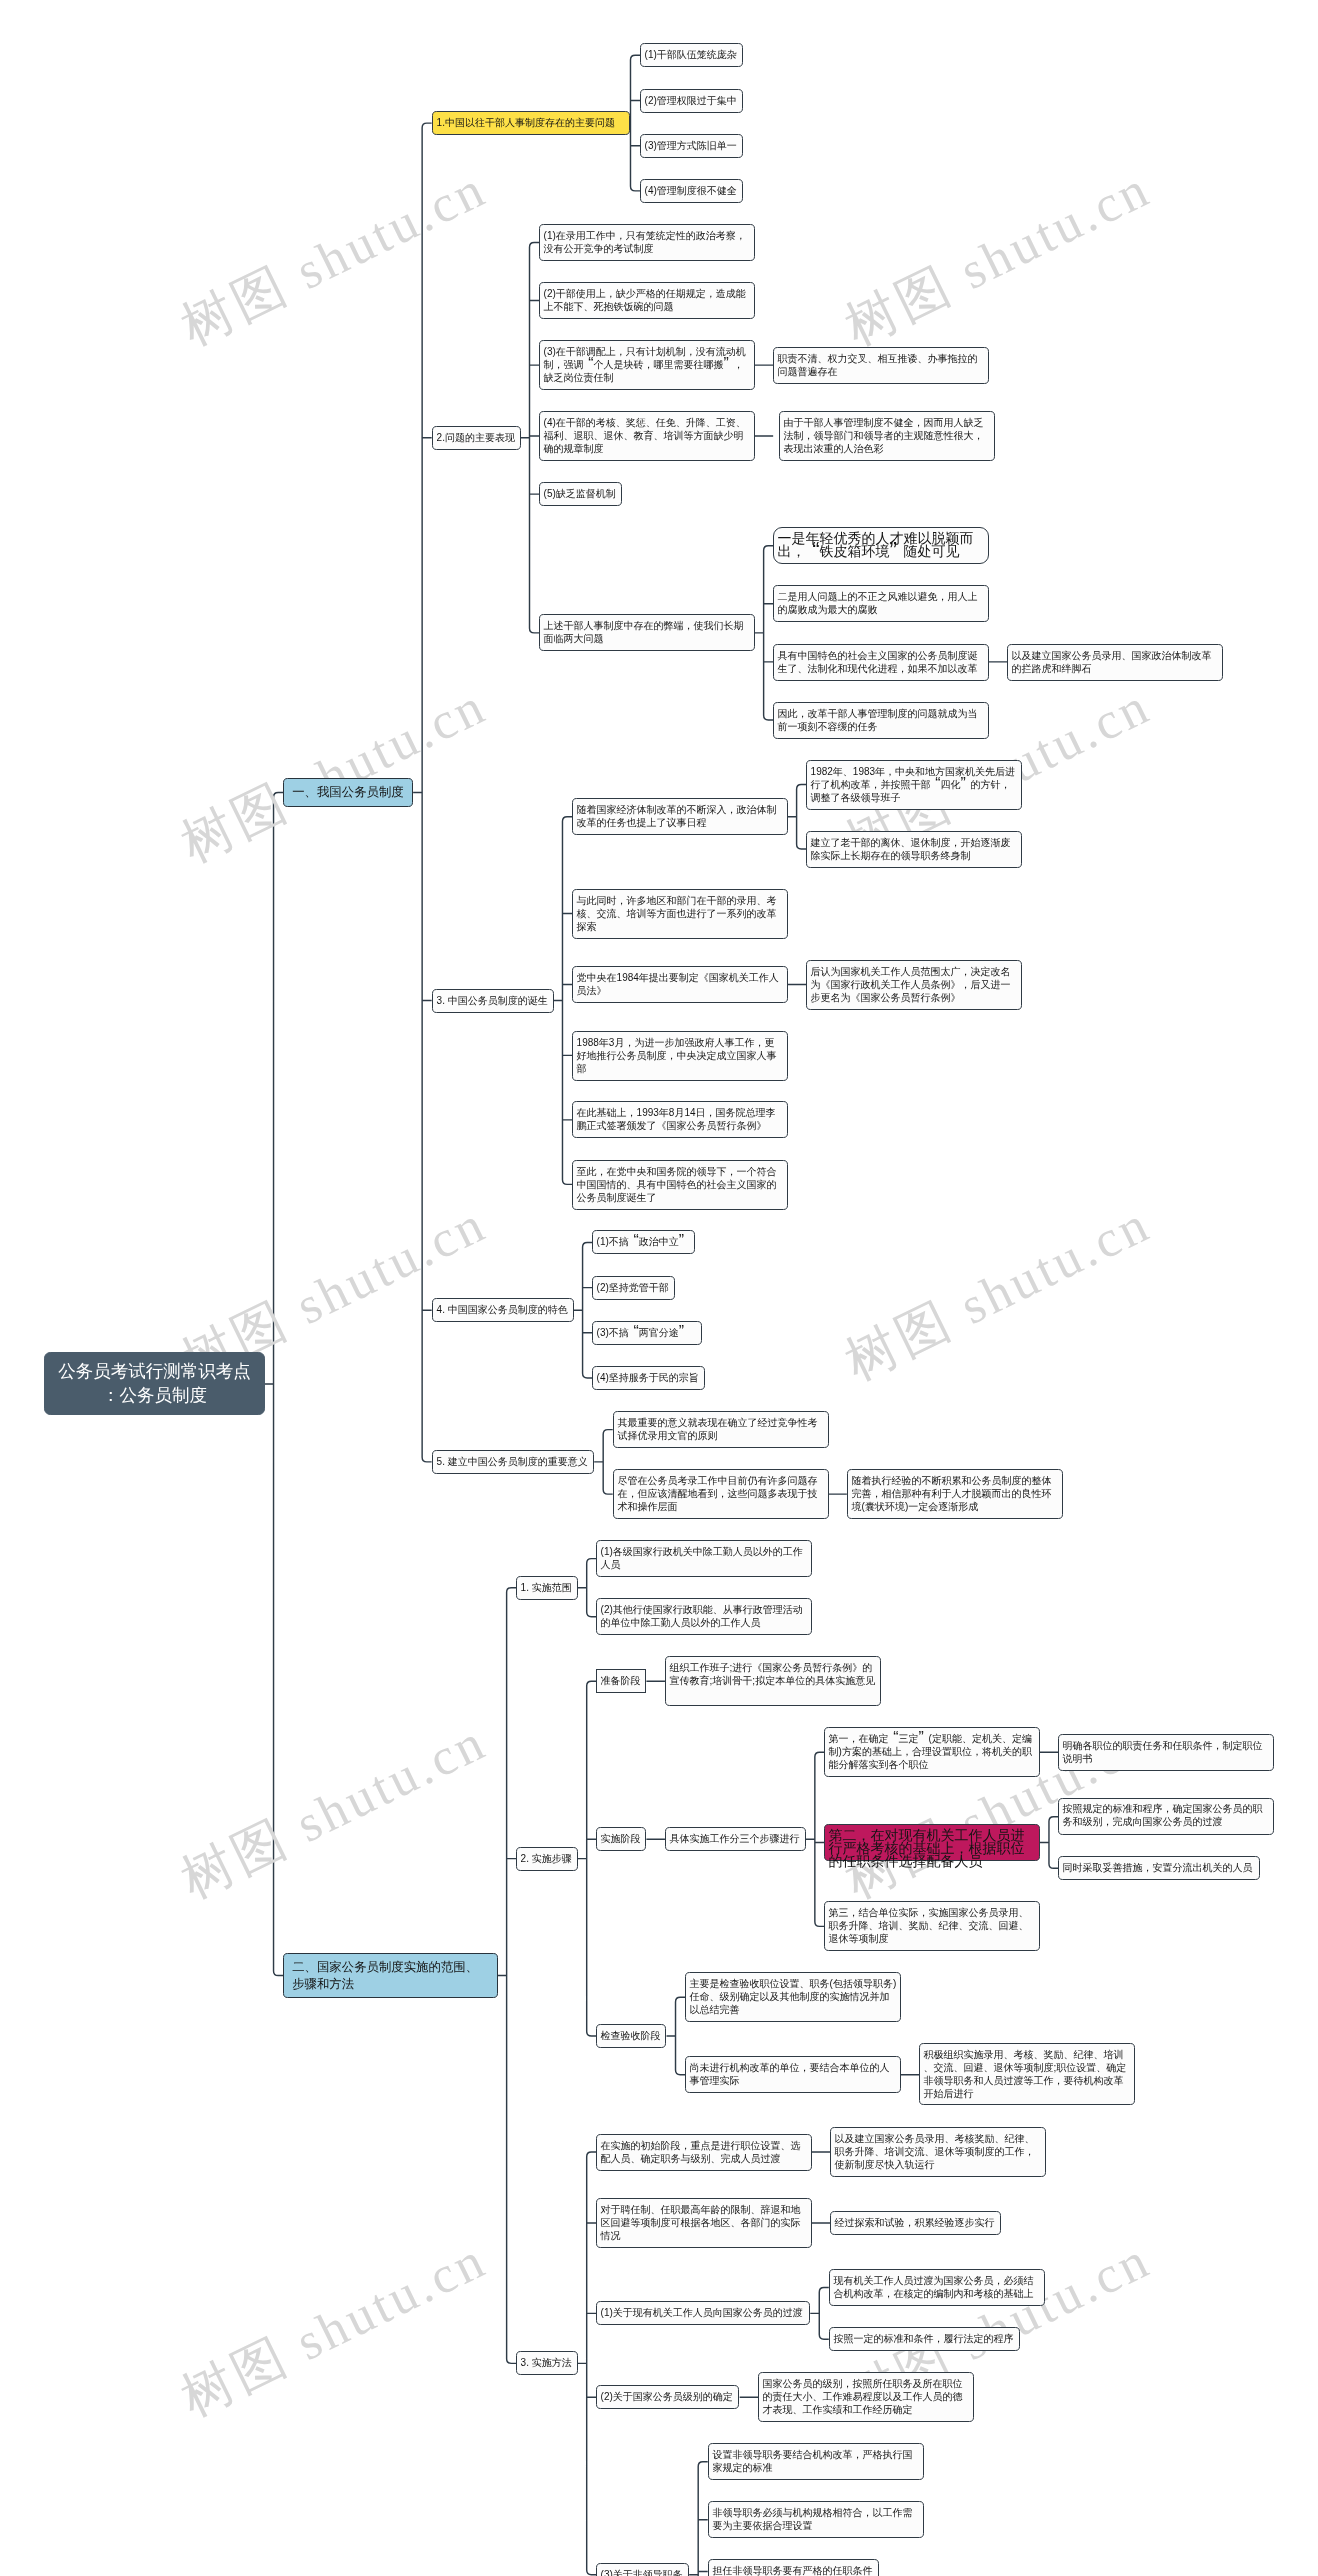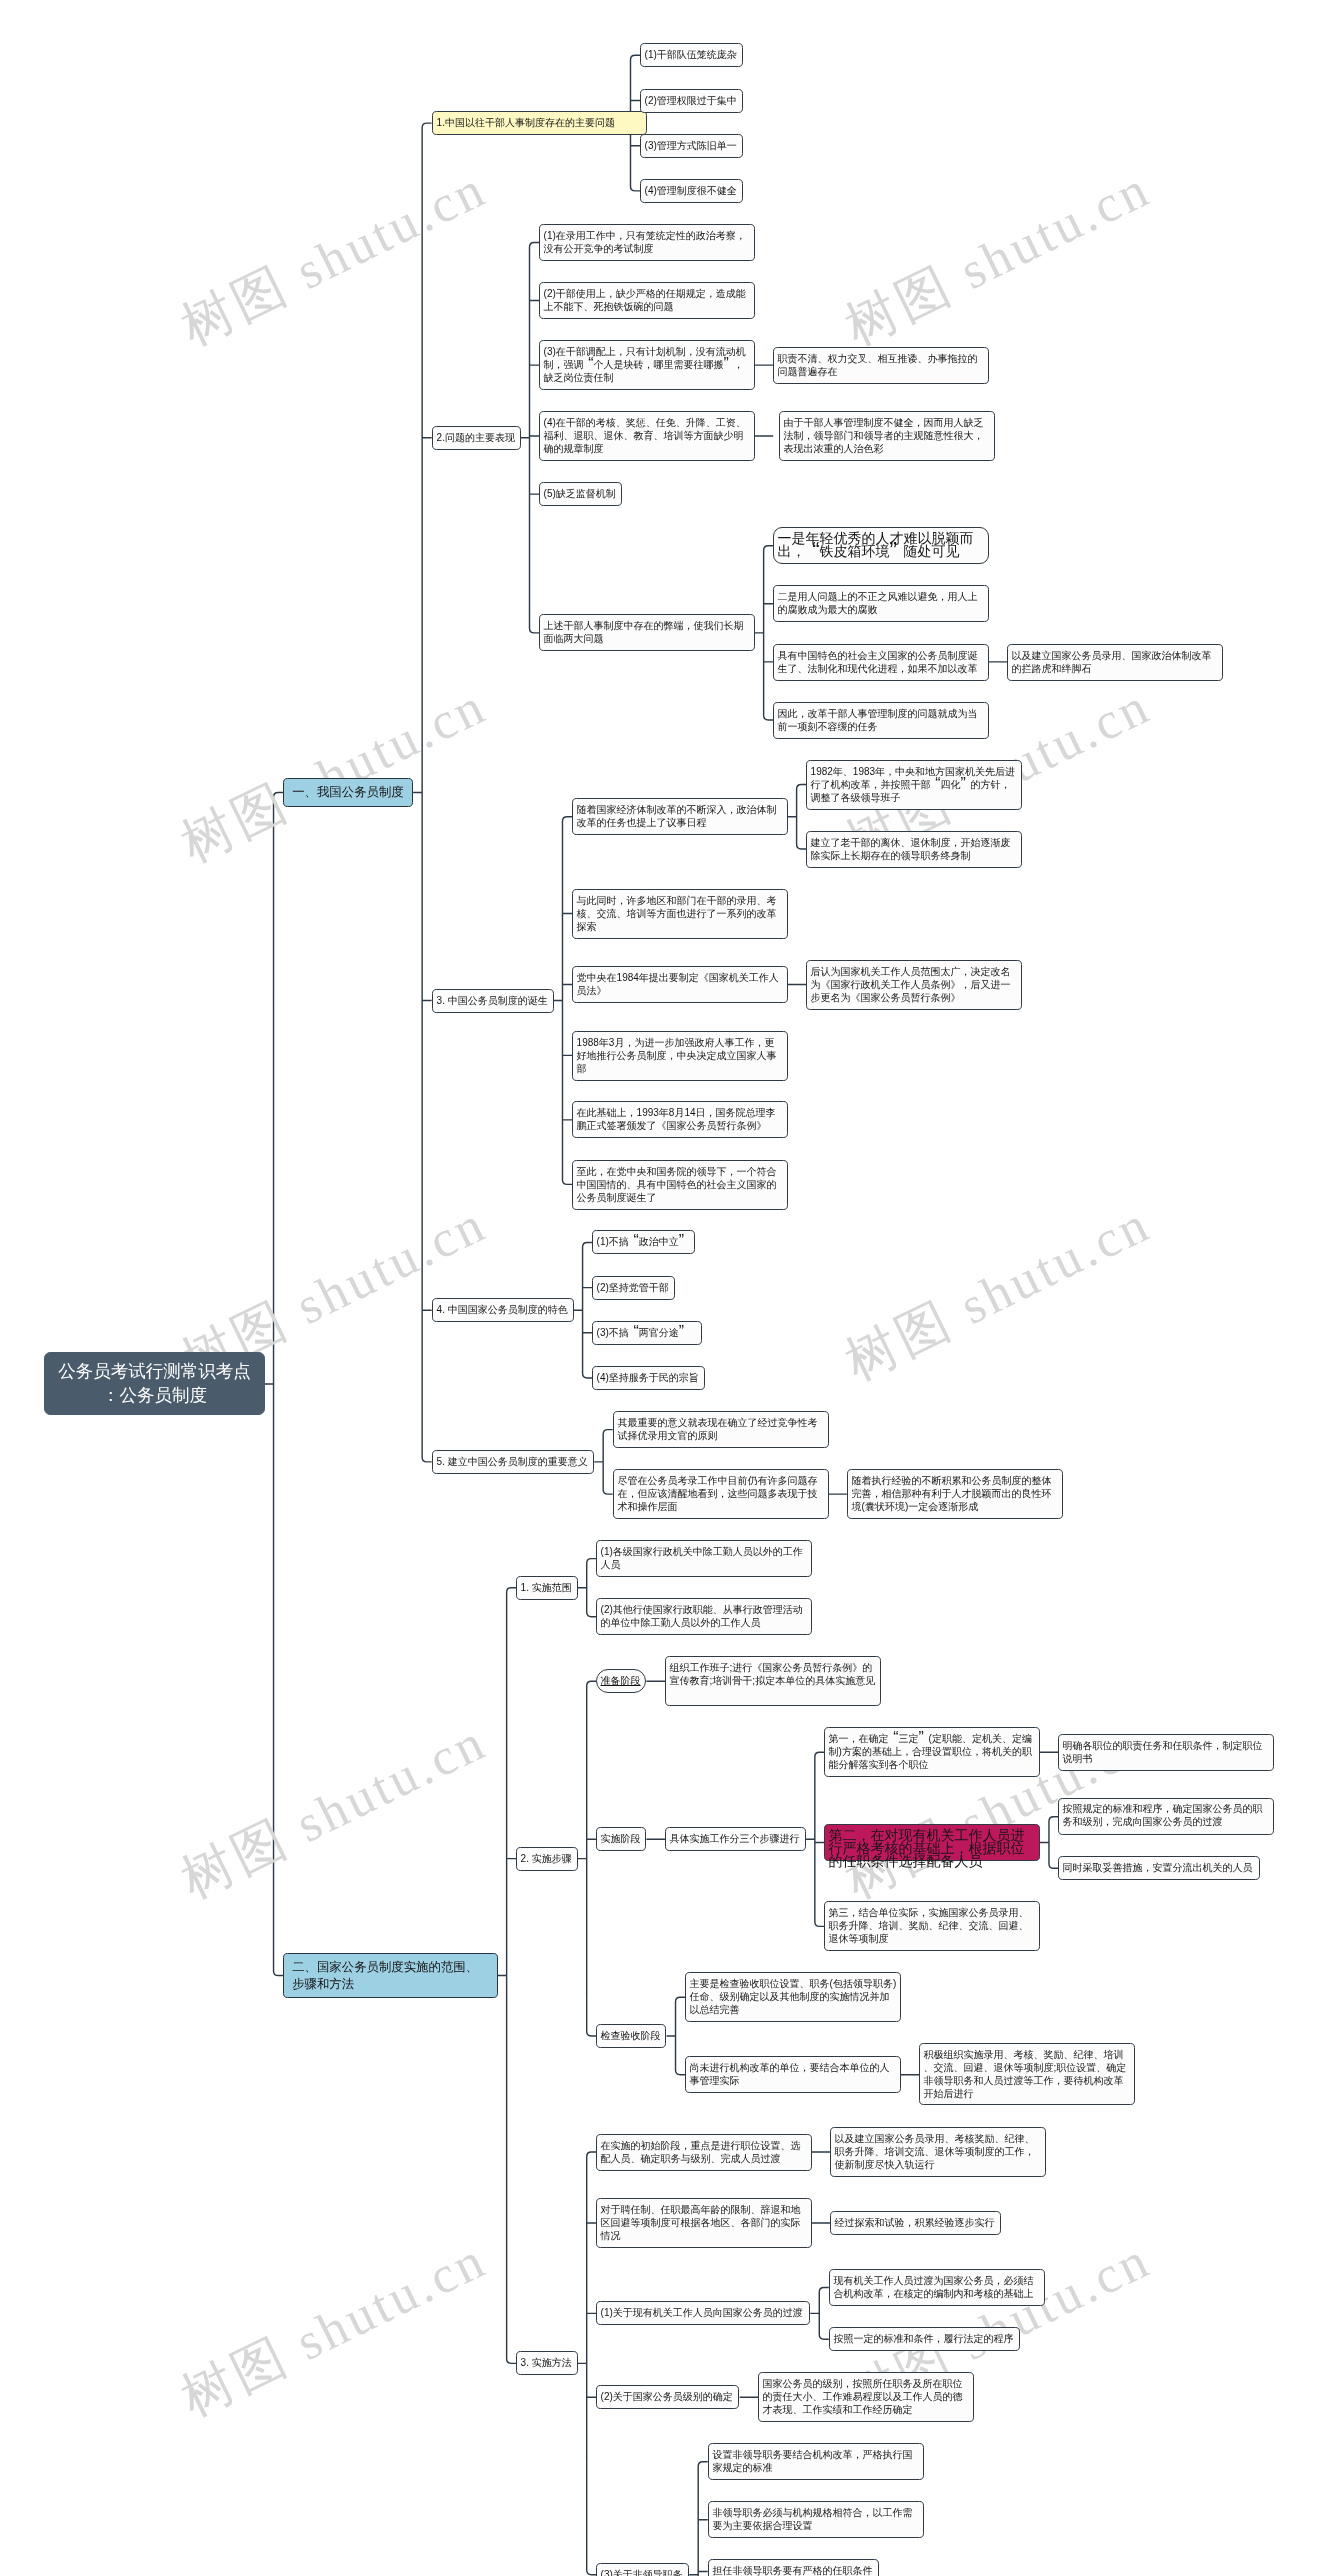--- a/index.html
+++ b/index.html
@@ -39,21 +39,21 @@
       <div class="wm" style="left: 998px; top: 2329px; font-size: 52px; color: rgb(215, 215, 215); transform: translate(-50%, -50%) rotate(-26deg);">树图 shutu.cn</div>
     </div>
   <div id="nodes">
       <div class="node lvl0 root" style="left: 44px; top: 1352px; width: 221px; height: 63px; font-size: 17.5px; line-height: 24px; padding: 6.2px 13px; background: rgb(74, 92, 107); color: rgb(255, 255, 255); border-color: rgb(74, 92, 107); border-radius: 6.2px; text-align: center;">
         <span class="tx" style="white-space: pre-wrap; line-break: anywhere; overflow-wrap: anywhere; display: block;">公务员考试行测常识考点
 ：公务员制度</span>
       </div>
       <div class="node lvl1" style="left: 283px; top: 778px; width: 130px; height: 29px; font-size: 12.4px; line-height: 16.5px; padding: 5px 8.2px; background: rgb(158, 208, 228); color: rgb(20, 20, 20); border-color: rgb(40, 51, 60); border-radius: 4.6px;">
         <span class="tx" style="white-space: pre-wrap; line-break: anywhere; overflow-wrap: anywhere; display: block;">一、我国公务员制度</span>
       </div>
-      <div class="node lvl2" style="left: 432px; top: 111px; width: 215px; height: 24px; font-size: 10px; line-height: 13px; padding: 4.3px 3.6px; background: #fef9c3; color: rgb(20, 20, 20); border-color: rgb(47, 58, 68); border-radius: 4.6px;">
+      <div class="node lvl2" style="left: 432px; top: 111px; width: 198px; height: 24px; font-size: 10px; line-height: 13px; padding: 4.3px 3.6px; background: #fde047; color: rgb(20, 20, 20); border-color: rgb(47, 58, 68); border-radius: 4.6px;">
         <span class="tx" style="white-space: pre-wrap; line-break: anywhere; overflow-wrap: anywhere; display: block;">1.中国以往干部人事制度存在的主要问题</span>
       </div>
       <div class="node lvl3" style="left: 640px; top: 43px; width: 103px; height: 24px; font-size: 10px; line-height: 13px; padding: 4.3px 3.6px; background: rgb(252, 252, 252); color: rgb(20, 20, 20); border-color: rgb(47, 58, 68); border-radius: 4.6px;">
         <span class="tx" style="white-space: pre-wrap; line-break: anywhere; overflow-wrap: anywhere; display: block;">(1)干部队伍笼统庞杂</span>
       </div>
       <div class="node lvl3" style="left: 640px; top: 89px; width: 103px; height: 24px; font-size: 10px; line-height: 13px; padding: 4.3px 3.6px; background: rgb(252, 252, 252); color: rgb(20, 20, 20); border-color: rgb(47, 58, 68); border-radius: 4.6px;">
         <span class="tx" style="white-space: pre-wrap; line-break: anywhere; overflow-wrap: anywhere; display: block;">(2)管理权限过于集中</span>
       </div>
       <div class="node lvl3" style="left: 640px; top: 134px; width: 103px; height: 24px; font-size: 10px; line-height: 13px; padding: 4.3px 3.6px; background: rgb(252, 252, 252); color: rgb(20, 20, 20); border-color: rgb(47, 58, 68); border-radius: 4.6px;">
         <span class="tx" style="white-space: pre-wrap; line-break: anywhere; overflow-wrap: anywhere; display: block;">(3)管理方式陈旧单一</span>
@@ -168,21 +168,21 @@
       </div>
       <div class="node lvl3" style="left: 596px; top: 1540px; width: 216px; height: 37px; font-size: 10px; line-height: 13px; padding: 4.3px 3.6px; background: rgb(252, 252, 252); color: rgb(20, 20, 20); border-color: rgb(47, 58, 68); border-radius: 4.6px;">
         <span class="tx" style="white-space: pre-wrap; line-break: anywhere; overflow-wrap: anywhere; display: block;">(1)各级国家行政机关中除工勤人员以外的工作人员</span>
       </div>
       <div class="node lvl3" style="left: 596px; top: 1598px; width: 216px; height: 37px; font-size: 10px; line-height: 13px; padding: 4.3px 3.6px; background: rgb(252, 252, 252); color: rgb(20, 20, 20); border-color: rgb(47, 58, 68); border-radius: 4.6px;">
         <span class="tx" style="white-space: pre-wrap; line-break: anywhere; overflow-wrap: anywhere; display: block;">(2)其他行使国家行政职能、从事行政管理活动的单位中除工勤人员以外的工作人员</span>
       </div>
       <div class="node lvl2" style="left: 516px; top: 1847px; width: 62px; height: 24px; font-size: 10px; line-height: 13px; padding: 4.3px 3.6px; background: rgb(252, 252, 252); color: rgb(20, 20, 20); border-color: rgb(47, 58, 68); border-radius: 4.6px;">
         <span class="tx" style="white-space: pre-wrap; line-break: anywhere; overflow-wrap: anywhere; display: block;">2. 实施步骤</span>
       </div>
-      <div class="node lvl3" style="left: 596px; top: 1669px; width: 50px; height: 24px; font-size: 10px; line-height: 13px; padding: 4.3px 3.6px; background: rgb(252, 252, 252); color: rgb(20, 20, 20); border-color: rgb(47, 58, 68); border-radius: 12px; text-decoration: underline;">
+      <div class="node lvl3" style="left: 596px; top: 1669px; width: 50px; height: 24px; font-size: 10px; line-height: 13px; padding: 4.3px 3.6px; background: rgb(252, 252, 252); color: rgb(20, 20, 20); border-color: rgb(47, 58, 68); border-radius: 0;">
         <span class="tx" style="white-space: pre-wrap; line-break: anywhere; overflow-wrap: anywhere; display: block;">准备阶段</span>
       </div>
       <div class="node lvl4" style="left: 665px; top: 1656px; width: 216px; height: 50px; font-size: 10px; line-height: 13px; padding: 4.3px 3.6px; background: rgb(252, 252, 252); color: rgb(20, 20, 20); border-color: rgb(47, 58, 68); border-radius: 4.6px;">
         <span class="tx" style="white-space: pre-wrap; line-break: anywhere; overflow-wrap: anywhere; display: block;">组织工作班子;进行《国家公务员暂行条例》的宣传教育;培训骨干;拟定本单位的具体实施意见</span>
       </div>
       <div class="node lvl3" style="left: 596px; top: 1827px; width: 50px; height: 24px; font-size: 10px; line-height: 13px; padding: 4.3px 3.6px; background: rgb(252, 252, 252); color: rgb(20, 20, 20); border-color: rgb(47, 58, 68); border-radius: 4.6px;">
         <span class="tx" style="white-space: pre-wrap; line-break: anywhere; overflow-wrap: anywhere; display: block;">实施阶段</span>
       </div>
       <div class="node lvl4" style="left: 665px; top: 1827px; width: 141px; height: 24px; font-size: 10px; line-height: 13px; padding: 4.3px 3.6px; background: rgb(252, 252, 252); color: rgb(20, 20, 20); border-color: rgb(47, 58, 68); border-radius: 4.6px;">
         <span class="tx" style="white-space: pre-wrap; line-break: anywhere; overflow-wrap: anywhere; display: block;">具体实施工作分三个步骤进行</span>

